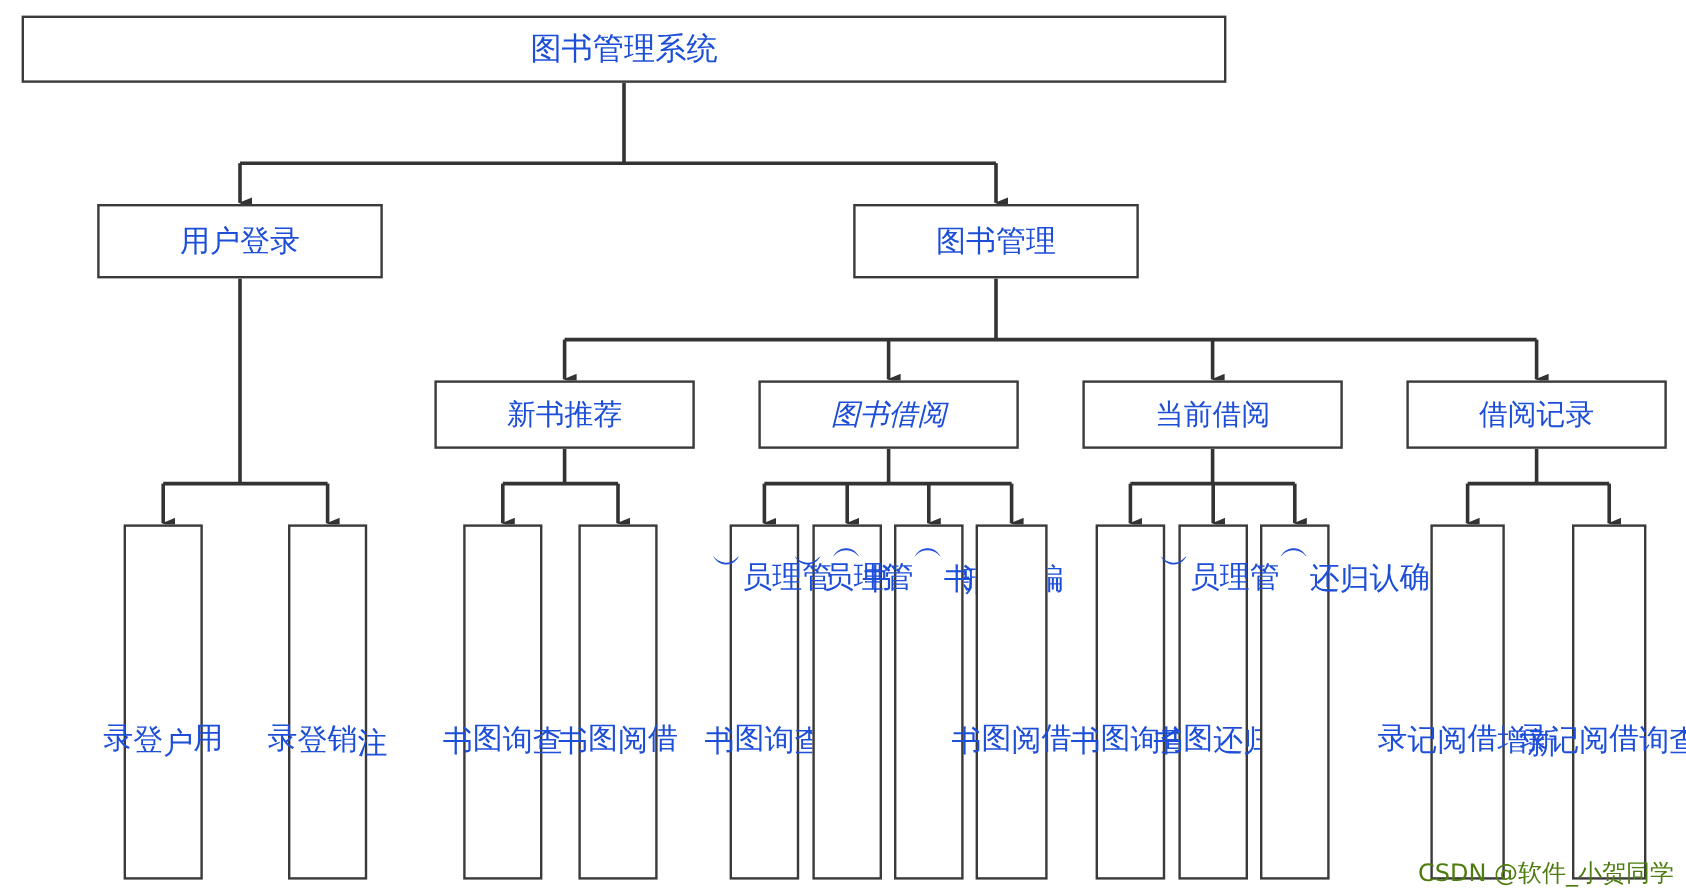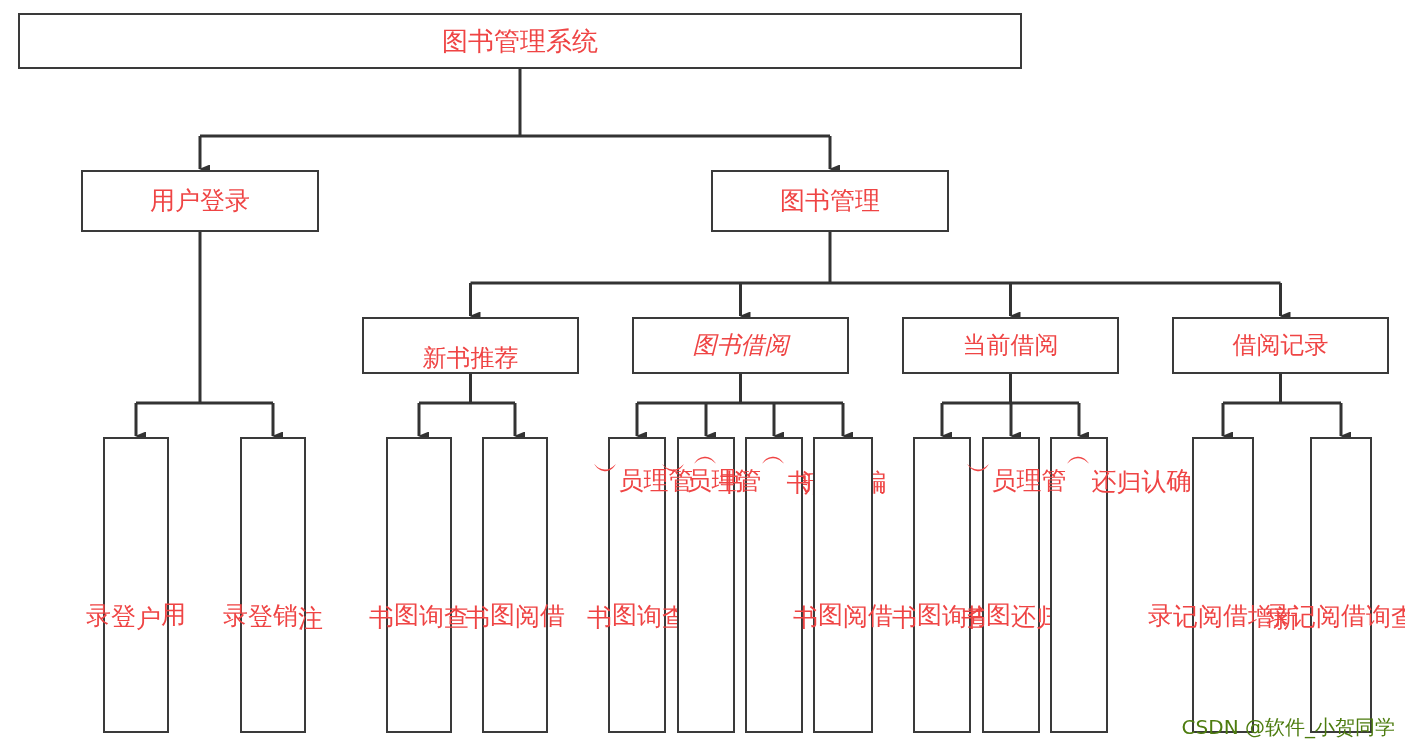--- a/index.html
+++ b/index.html
@@ -31,21 +31,21 @@
     background: #ffffff;
     display: flex;
     align-items: center;
     justify-content: center;
     color: #222222;
     z-index: 2;
   }
   .node-label {
     display: block;
     line-height: 1.18;
-    color: #ef4444;
+    color: #1d4ed8;
     white-space: nowrap;
   }
   .node.level0 .node-label { font-size: 26px; }
   .node.level1 .node-label { font-size: 25px; }
   .node.level2 .node-label { font-size: 24px; }
   .node.leaf {
     align-items: flex-start;
     justify-content: center;
     padding-top: 10px;
   }
@@ -123,21 +123,21 @@
     <span class="node-label">图书管理系统</span>
   </div>
 
   <div class="node level1" style="left: 81px; top: 170px; width: 238px; height: 62px;">
     <span class="node-label">用户登录</span>
   </div>
   <div class="node level1" style="left: 711px; top: 170px; width: 238px; height: 62px;">
     <span class="node-label">图书管理</span>
   </div>
 
-  <div class="node level2" style="left: 362px; top: 317px; width: 217px; height: 57px; align-items: flex-end;">
+  <div class="node level2" style="left: 362px; top: 317px; width: 217px; height: 57px;">
     <span class="node-label">新书推荐</span>
   </div>
   <div class="node level2" style="left: 632px; top: 317px; width: 217px; height: 57px; font-style: italic;">
     <span class="node-label">图书借阅</span>
   </div>
   <div class="node level2" style="left: 902px; top: 317px; width: 217px; height: 57px;">
     <span class="node-label">当前借阅</span>
   </div>
   <div class="node level2" style="left: 1172px; top: 317px; width: 217px; height: 57px;">
     <span class="node-label">借阅记录</span>

